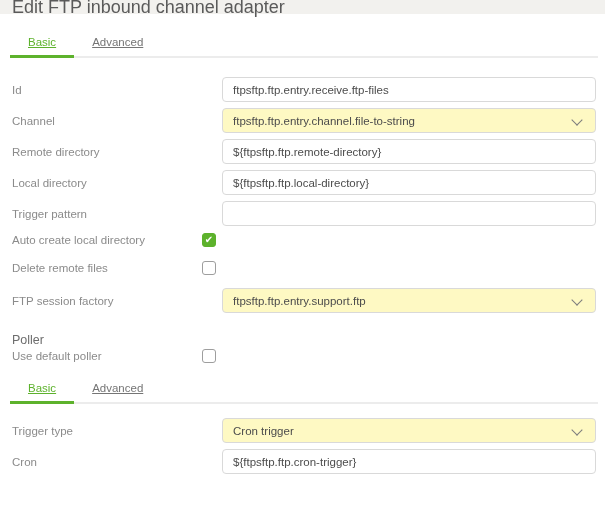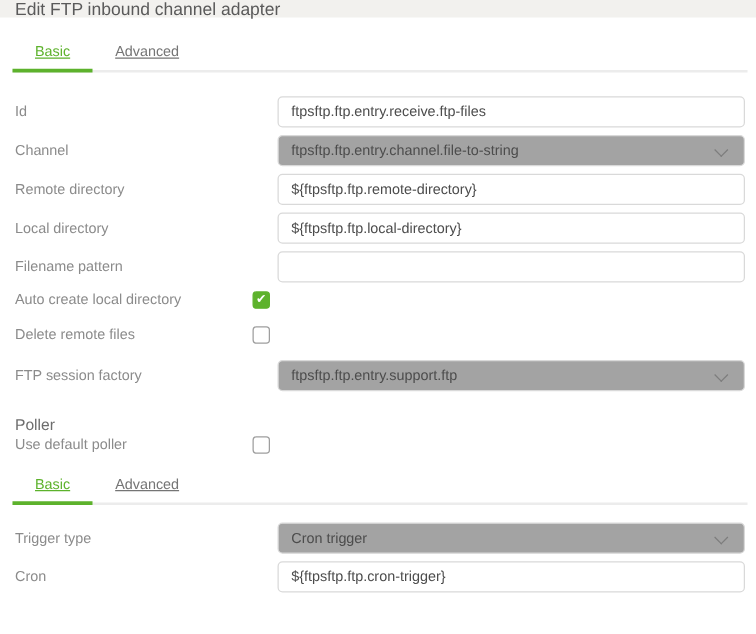--- a/index.html
+++ b/index.html
@@ -11,21 +11,21 @@
     color: #4c4c4c;
     overflow: hidden;
     font-size: 11.5px;
   }
   .header {
     height: 14px;
     background: #f2f1ee;
     display: flex;
     align-items: center;
     padding-left: 12px;
-    font-size: 14px;
+    font-size: 18px;
     color: #5a5a5a;
   }
   
   .tabbar { margin: 16px 7px 0 10px; }
   .tabbar .tabrow { display: flex; border-bottom: 2px solid #ececec; }
   .tab {
     padding: 6px 18px 8px 18px;
     color: #757575;
     position: relative;
     cursor: pointer;
@@ -74,21 +74,21 @@
     background: #fff;
   }
   .select {
     width: 100%;
     height: 25px;
     border: 1px solid #d9d9d9;
     border-radius: 4px;
     padding: 0 30px 0 10px;
     display: flex;
     align-items: center;
-    background: #a3a3a3;
+    background: #fef9c3;
     cursor: pointer;
     color: #4c4c4c;
   }
   .select .value {
     white-space: nowrap;
     overflow: hidden;
     text-overflow: ellipsis;
   }
   .chevron-down {
     position: absolute;
@@ -171,21 +171,21 @@
   </div>
 
   <div class="row input-row">
     <label class="flabel">Local directory</label>
     <div class="control">
       <input class="tinput" type="text" value="${ftpsftp.ftp.local-directory}" style="">
     </div>
   </div>
 
   <div class="row input-row">
-    <label class="flabel">Filename pattern</label>
+    <label class="flabel">Trigger pattern</label>
     <div class="control">
       <input class="tinput" type="text" value="" style="">
     </div>
   </div>
 
   <div class="row cb-row">
     <label class="flabel">Auto create local directory</label>
     <div class="control">
       <div class="checkbox checked">
         <span class="check-glyph">✔</span>

